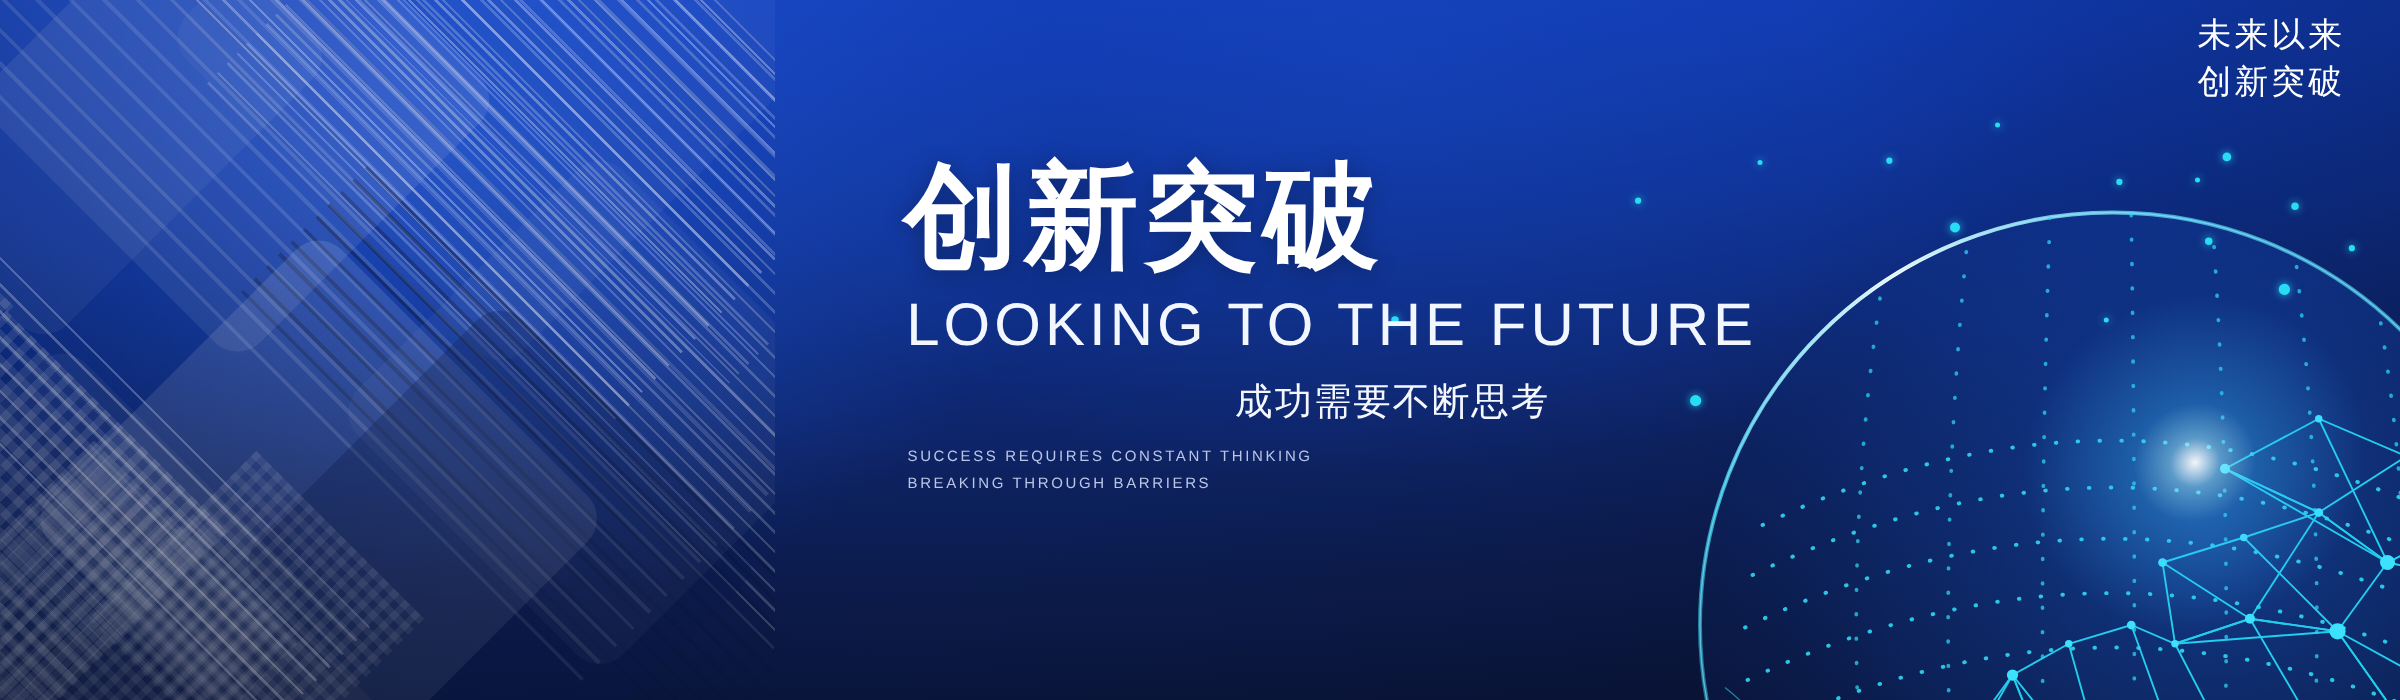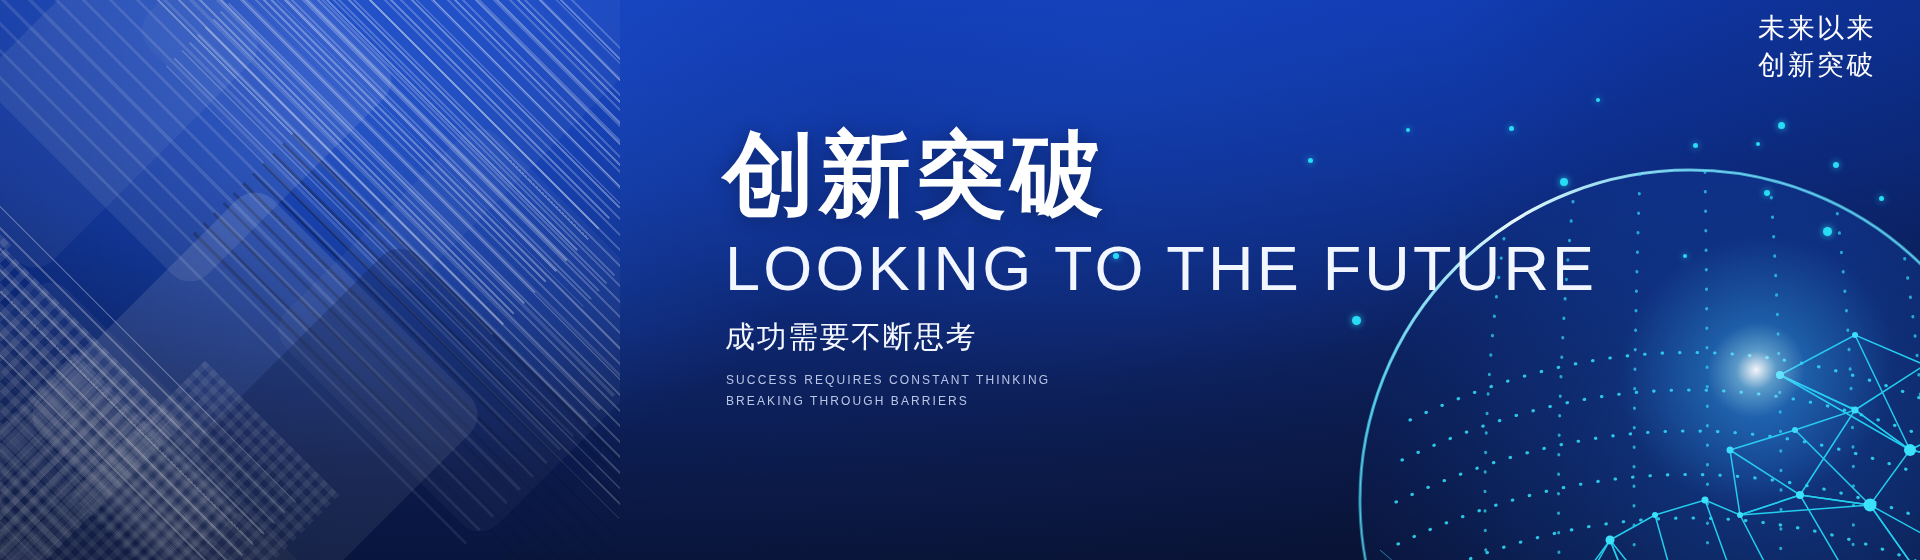--- a/index.html
+++ b/index.html
@@ -119,36 +119,36 @@
     margin:0;
     font-size:92px;
     line-height:1.02;
     font-weight:700;
     color:#ffffff;
     letter-spacing:4px;
     text-shadow:0 2px 18px rgba(0,0,0,.30);
   }
   .t-en-main{
     margin:14px 0 0 2px;
-    font-size:63px;
+    font-size:48px;
     line-height:1.04;
     font-weight:300;
     color:#f2f6ff;
     letter-spacing:3.2px;
     white-space:nowrap;
   }
   .t-cn-sub{
     margin:16px 0 0 2px;
     font-size:30px;
     line-height:1.30;
     font-weight:400;
     color:#f4f7ff;
     letter-spacing:1.5px;
   }
-  .t-cn-sub div{margin:0;}
+  .t-cn-sub div{margin:0;text-align:center;}
   .t-en-sub{
     margin:14px 0 0 3px;
     font-size:12px;
     line-height:1.75;
     font-weight:400;
     color:#b9c6e6;
     letter-spacing:2.1px;
   }
   .t-en-sub div{margin:0;}
 

